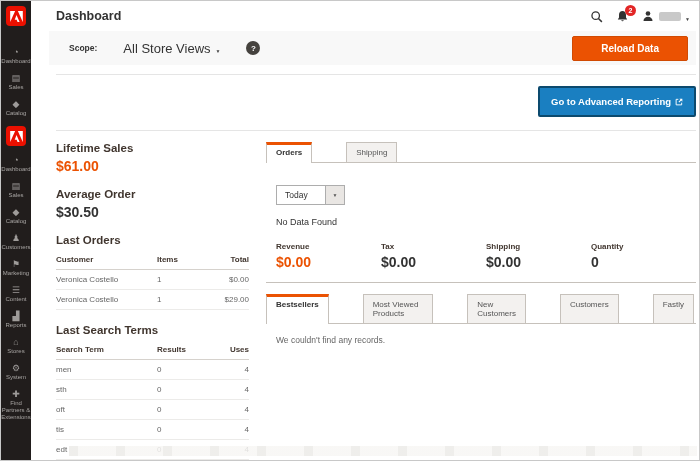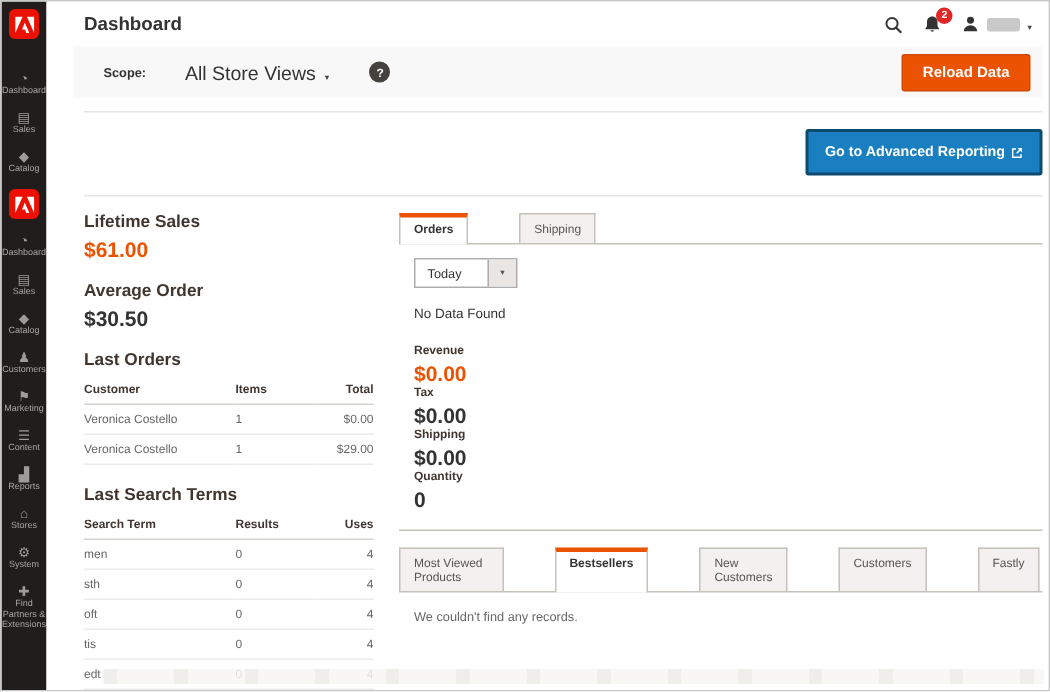--- a/index.html
+++ b/index.html
@@ -27,21 +27,21 @@
   .user-blob { width:22px; height:9px; background:#c9c9c9; border-radius:2px; }
   .caret { display:inline-block; }
   .caret::after { content:"▼"; font-size:5px; color:#444; }
 
   .scope-bar { margin:0 4px 0 18px; height:34px; background:#f8f8f8; display:flex; align-items:center; padding:0 8px 0 20px; }
   .scope-label { font-size:8.5px; font-weight:bold; color:#333; }
   .scope-value { font-size:13px; color:#333; margin-left:26px; cursor:pointer; }
   .scope-value .caret { margin-left:5px; }
   .help-icon { width:14px; height:14px; border-radius:50%; background:#45423e; margin-left:26px; display:flex; align-items:center; justify-content:center; cursor:pointer; }
   .help-icon::after { content:"?"; color:#fff; font-size:8px; font-weight:bold; }
-  .reload-btn { margin-left:auto; background:#eb5202; border:1px solid #d14a02; color:#fff; font-size:10px; font-weight:bold; font-family:inherit; padding:6px 13px; border-radius:2px; cursor:pointer; }
+  .reload-btn { margin-left:auto; background:#eb5202; border:1px solid #d14a02; color:#fff; font-size:10px; font-weight:bold; font-family:inherit; padding:6px 28px; border-radius:2px; cursor:pointer; }
 
   .adv-report { margin:9px 4px 0 25px; border-top:1px solid #e5e5e5; border-bottom:1px solid #e5e5e5; padding:11px 0 13px; display:flex; align-items:center; }
   .adv-text h2 { font-size:12px; font-weight:bold; color:#41362f; margin-bottom:6px; }
   .adv-text p { font-size:9.5px; color:#333; }
   .adv-btn { margin-left:auto; background:#1a7fc1; border:2px solid #0c4a6e; color:#fff; font-size:9.5px; font-weight:bold; font-family:inherit; padding:8px 11px; border-radius:2px; cursor:pointer; white-space:nowrap; display:flex; align-items:center; gap:4px; }
   .adv-btn svg { display:block; }
 
   .dash-grid { display:flex; margin:0 4px 0 25px; padding-top:11px; }
   .col-left { width:193px; min-width:193px; }
   .col-right { flex:1; margin-left:17px; }
@@ -60,27 +60,27 @@
   .tbl-block { margin-bottom:14px; }
 
   .empty-note { font-size:8.5px; color:#666; margin-top:4px; }
 
   
   .tabs { display:flex; border-bottom:1px solid #c6c1bb;gap:32px; }
   .tab { font-size:8px; color:#555; background:#f3f1ef; border:1px solid #c6c1bb; border-bottom:none; padding:5px 9px 5px; margin-right:2px; cursor:pointer; position:relative; top:0; }
   .tab.active { background:#fff; color:#333; font-weight:bold; border-top:3px solid #eb5202; padding-top:3px; margin-bottom:-1px; }
   .panel-body { padding:9px 0 0 10px; }
 
-  .select { display:inline-flex; align-items:stretch; border:1px solid #adadad; background:#fff; height:20px; cursor:pointer; }
+  .select { display:inline-flex; align-items:stretch; border:1px solid #adadad; background:#fff; height:20px; cursor:pointer;margin-top:13px; }
   .select .sel-val { font-size:8.5px; color:#333; display:flex; align-items:center; padding:0 8px; width:48px; }
   .select .sel-caret { width:19px; border-left:1px solid #adadad; background:#e9e6e3; display:flex; align-items:center; justify-content:center; }
   .select .sel-caret::after { content:"▼"; font-size:5px; color:#555; }
 
   .no-data { font-size:9px; color:#333; margin:12px 0 15px; }
-  .metrics { display:flex; padding-bottom:12px;flex-direction:column; }
+  .metrics { display:flex; padding-bottom:12px; }
   .metric { width:105px; }
   .metric-label { font-size:8px; font-weight:bold; color:#41362f; }
   .metric-value { font-size:14px; font-weight:bold; color:#333; margin-top:3px; }
   .orders-panel { border-bottom:1px solid #c6c1bb; margin-bottom:11px; }
 
   .watermark-band { position:absolute; left:38px; right:3px; bottom:4px; height:10px;
     background:repeating-linear-gradient(90deg, #ecebe8 0 9px, #f7f6f4 9px 47px); opacity:.85; }
 </style>
 </head>
 <body>
@@ -320,22 +320,22 @@
               <div class="metric">
                 <div class="metric-label">Quantity</div>
                 <div class="metric-value">0</div>
               </div>
             </div>
           </div>
         </div>
 
         <div>
           <div class="tabs">
+            <div class="tab active">Bestsellers</div>
             <div class="tab">Most Viewed Products</div>
-            <div class="tab active">Bestsellers</div>
             <div class="tab">New Customers</div>
             <div class="tab">Customers</div>
             <div class="tab">Fastly</div>
           </div>
           <div class="panel-body">
             <p class="empty-note" style="margin-top:2px;">We couldn't find any records.</p>
           </div>
         </div>
 
       </div>

